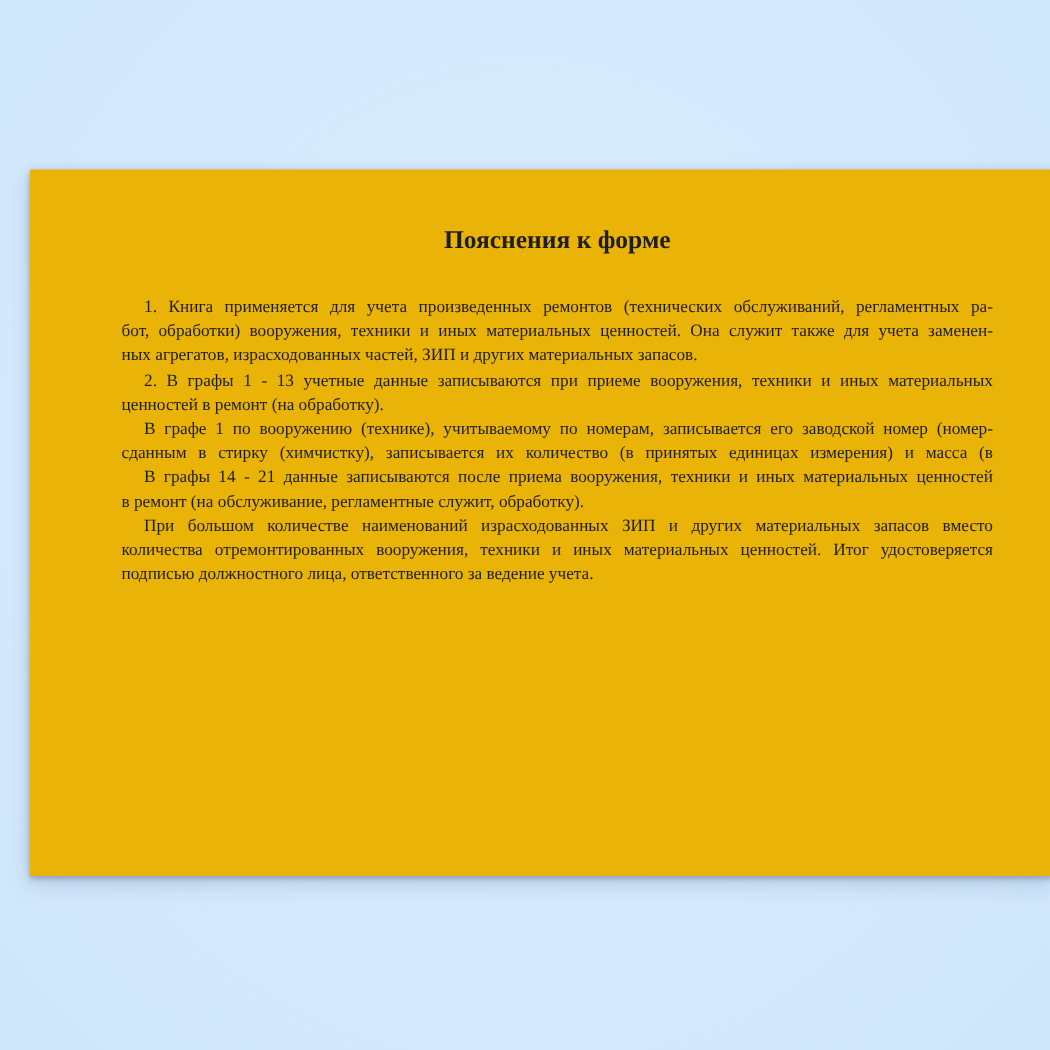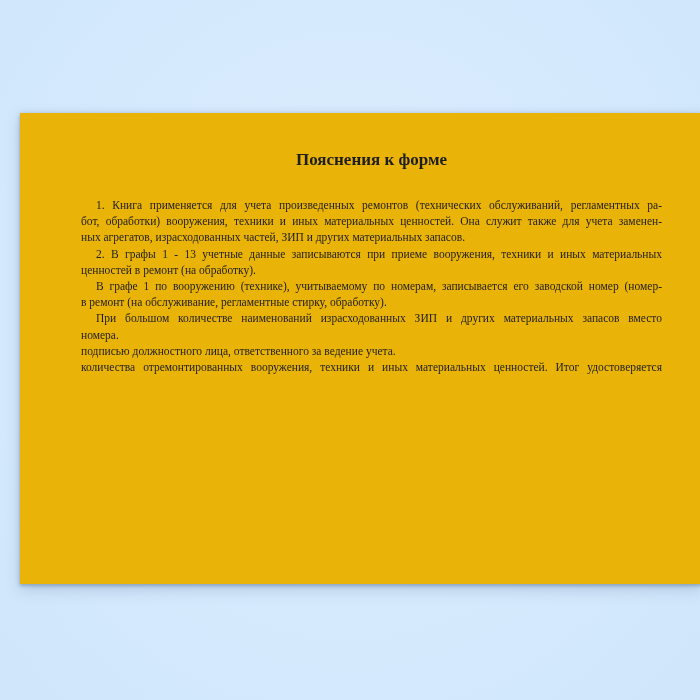--- a/index.html
+++ b/index.html
@@ -66,19 +66,20 @@
 
 <div class="page" style="background: #eab308; padding-left: 22px;">
   <div class="page-title">Пояснения к форме</div>
   <div class="page-body">
       <div class="line first">1. Книга применяется для учета произведенных ремонтов (технических обслуживаний, регламентных ра-</div>
       <div class="line">бот, обработки) вооружения, техники и иных материальных ценностей. Она служит также для учета заменен-</div>
       <div class="line last">ных агрегатов, израсходованных частей, ЗИП и других материальных запасов.</div>
       <div class="line first">2. В графы 1 - 13 учетные данные записываются при приеме вооружения, техники и иных материальных</div>
       <div class="line last">ценностей в ремонт (на обработку).</div>
       <div class="line first">В графе 1 по вооружению (технике), учитываемому по номерам, записывается его заводской номер (номер-</div>
-      <div class="line last">в ремонт (на обслуживание, регламентные стирку, обработку).</div>
+      <div class="line">сданным в стирку (химчистку), записывается их количество (в принятых единицах измерения) и масса (в</div>
+      <div class="line first">В графы 14 - 21 данные записываются после приема вооружения, техники и иных материальных ценностей</div>
+      <div class="line last">в ремонт (на обслуживание, регламентные служит, обработку).</div>
       <div class="line first">При большом количестве наименований израсходованных ЗИП и других материальных запасов вместо</div>
-      <div class="line last">номера.</div>
+      <div class="line">количества отремонтированных вооружения, техники и иных материальных ценностей. Итог удостоверяется</div>
       <div class="line last">подписью должностного лица, ответственного за ведение учета.</div>
-      <div class="line">количества отремонтированных вооружения, техники и иных материальных ценностей. Итог удостоверяется</div>
     </div>
 </div>
 
 </body></html>

